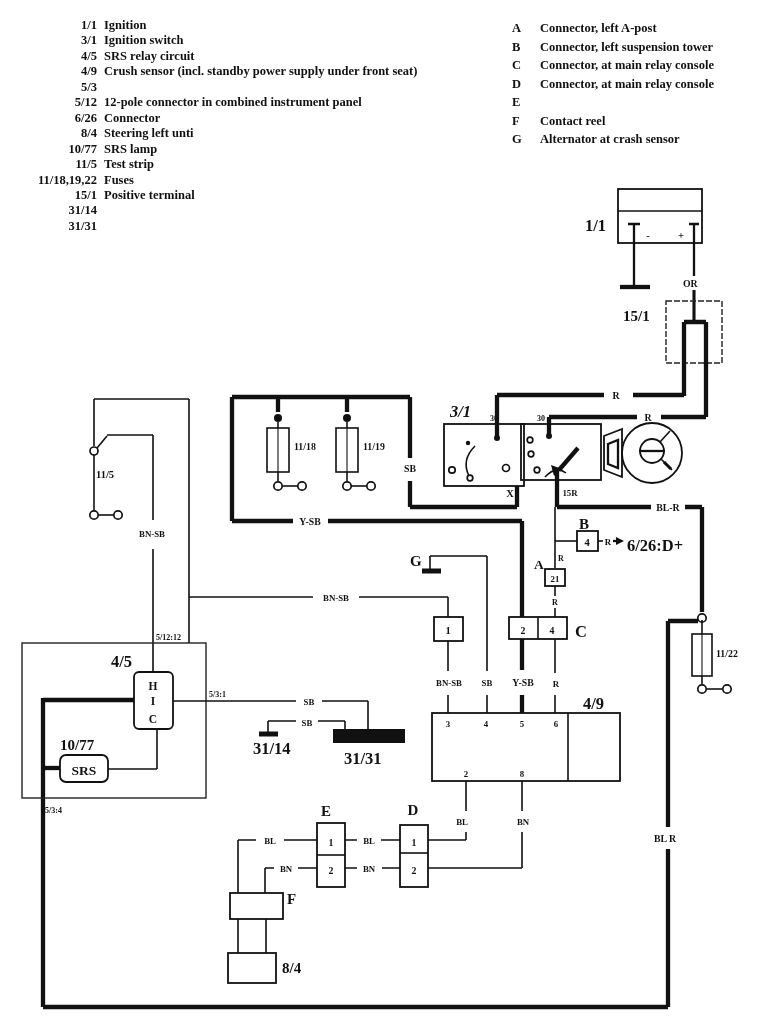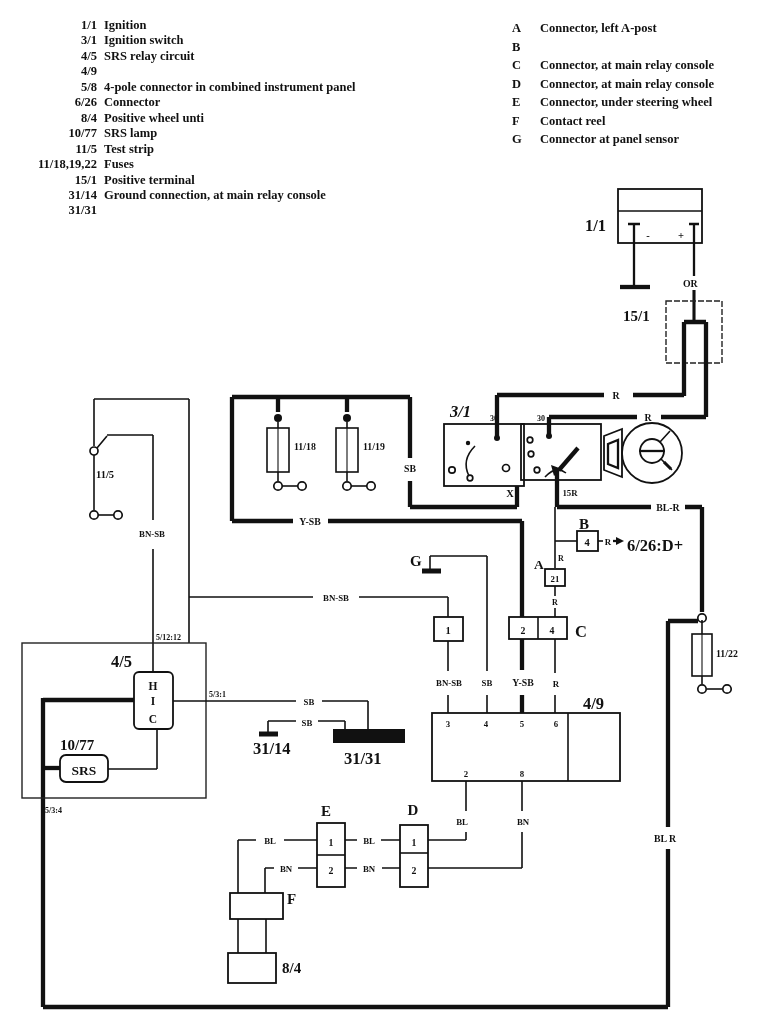--- a/index.html
+++ b/index.html
@@ -40,85 +40,88 @@
   <div class="row">
       <span class="ref">3/1</span>
       <span>Ignition switch</span>
     </div>
   <div class="row">
       <span class="ref">4/5</span>
       <span>SRS relay circuit</span>
     </div>
   <div class="row">
       <span class="ref">4/9</span>
-    </div>
-  <div class="row">
-      <span class="ref">5/8</span>
-      <span>4-pole connector in combined instrument panel</span>
+      <span>Crush sensor (incl. standby power supply under front seat)</span>
+    </div>
+  <div class="row">
+      <span class="ref">5/3</span>
+    </div>
+  <div class="row">
+      <span class="ref">5/12</span>
+      <span>12-pole connector in combined instrument panel</span>
     </div>
   <div class="row">
       <span class="ref">6/26</span>
       <span>Connector</span>
     </div>
   <div class="row">
       <span class="ref">8/4</span>
-      <span>Positive wheel unti</span>
+      <span>Steering left unti</span>
     </div>
   <div class="row">
       <span class="ref">10/77</span>
       <span>SRS lamp</span>
     </div>
   <div class="row">
       <span class="ref">11/5</span>
       <span>Test strip</span>
     </div>
   <div class="row">
       <span class="ref">11/18,19,22</span>
       <span>Fuses</span>
     </div>
   <div class="row">
       <span class="ref">15/1</span>
       <span>Positive terminal</span>
     </div>
   <div class="row">
       <span class="ref">31/14</span>
-      <span>Ground connection, at main relay console</span>
     </div>
   <div class="row">
       <span class="ref">31/31</span>
     </div>
 </div>
 
 <div id="legend-right" class="legend">
   <div class="row">
       <span class="key">A</span>
       <span>Connector, left A-post</span>
     </div>
   <div class="row">
       <span class="key">B</span>
+      <span>Connector, left suspension tower</span>
     </div>
   <div class="row">
       <span class="key">C</span>
       <span>Connector, at main relay console</span>
     </div>
   <div class="row">
       <span class="key">D</span>
       <span>Connector, at main relay console</span>
     </div>
   <div class="row">
       <span class="key">E</span>
-      <span>Connector, under steering wheel</span>
     </div>
   <div class="row">
       <span class="key">F</span>
       <span>Contact reel</span>
     </div>
   <div class="row">
       <span class="key">G</span>
-      <span>Connector at panel sensor</span>
+      <span>Alternator at crash sensor</span>
     </div>
 </div>
 
 <svg width="768" height="1032" viewBox="0 0 768 1032">
 
   <g>
     <rect x="618" y="189" width="84" height="54" class="box"></rect>
     <path d="M618,211 H702" class="w1"></path>
     <path d="M628,224 H640 M634,224 V254" class="w2"></path>
     <path d="M689,224 H699 M694,224 V254" class="w2"></path>

